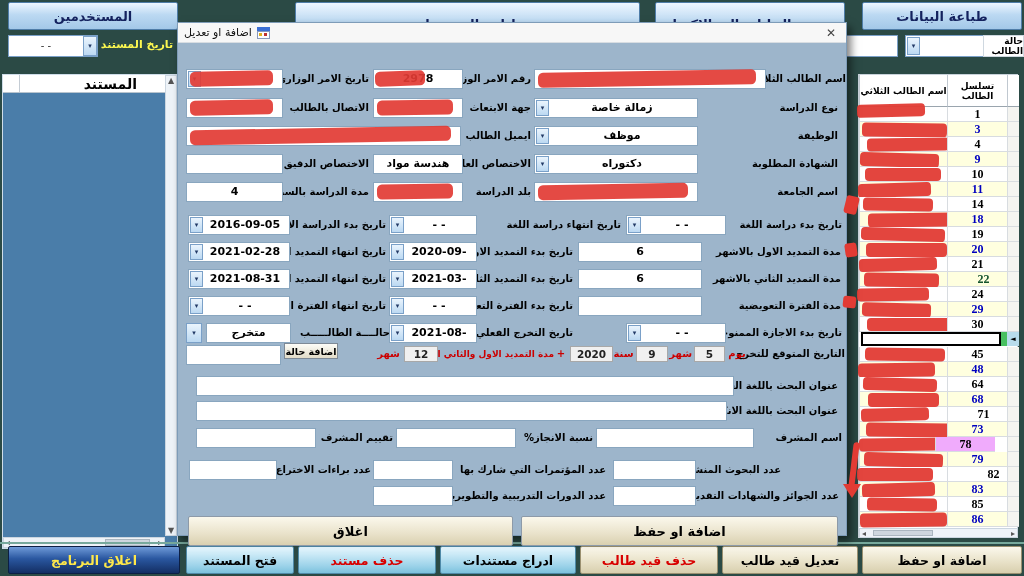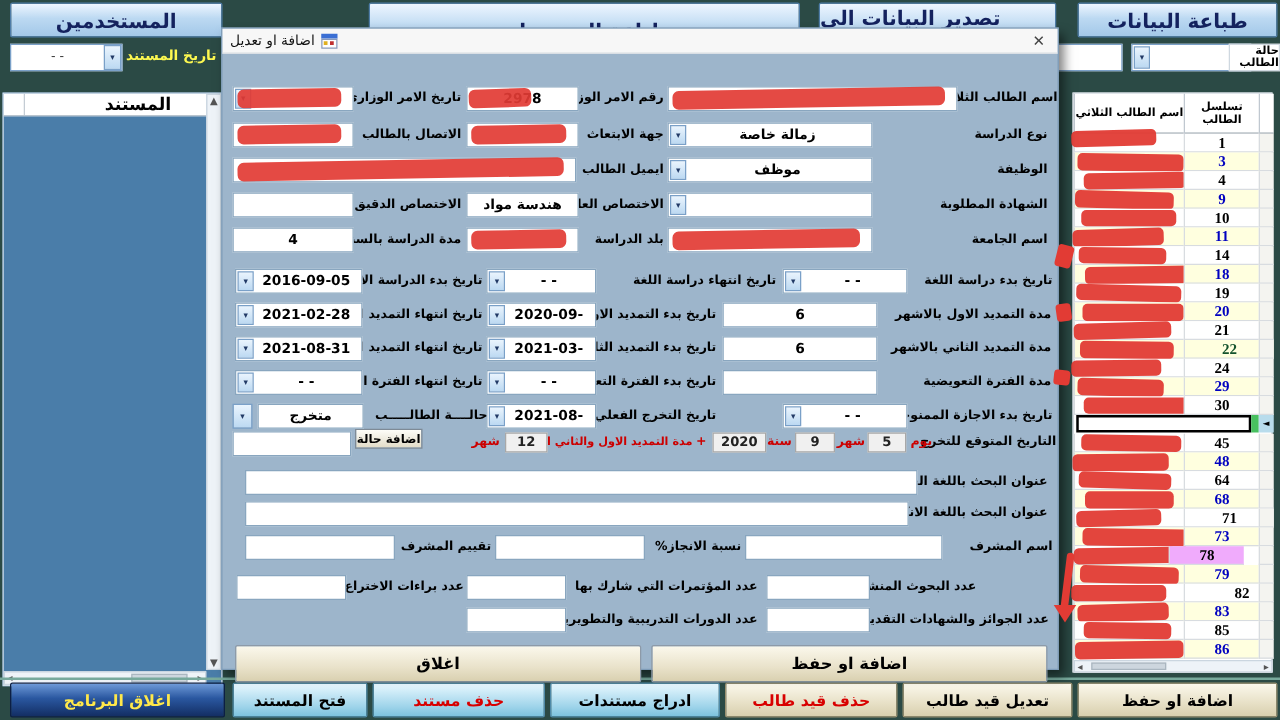--- a/index.html
+++ b/index.html
@@ -3,21 +3,21 @@
 <meta charset="utf-8">
 <style>
   * { margin:0; padding:0; box-sizing:border-box; }
   html,body { width:1024px; height:576px; overflow:hidden; }
   body { position:relative; background:#2b4a45; font-family:"DejaVu Sans", sans-serif; }
   .abs { position:absolute; }
 
   
   .tbtn { position:absolute; border:1px solid #4f7da8; border-radius:2px;
           background:linear-gradient(#eef6ff,#bcd9f2 45%,#a3c8e8);
-          color:#14225e; font-weight:bold; font-size:16px;
+          color:#14225e; font-weight:bold; font-size:13px;
           display:flex; align-items:center; justify-content:center; cursor:pointer; z-index:3; }
   .bbtn { position:absolute; top:546px; height:28px; border-radius:2px;
           display:flex; align-items:center; justify-content:center;
           font-weight:bold; font-size:12.5px; color:#000; cursor:pointer; z-index:5; }
   .bbtn.beige { background:linear-gradient(#fbf8ec,#e7e0c6 60%,#d8cfae); border:1px solid #9a9070; }
   .bbtn.blue  { background:linear-gradient(#e8f8ff,#9fd4ea 70%,#7cc2de); border:1px solid #4f8aa8; }
   .bbtn.dark  { background:linear-gradient(#6e9ad8,#2a57a0 45%,#132e63); border:1px solid #0c1f44;
                 color:#ffe84a; }
   .bbtn.danger { color:#d80000; }
   .bottom-line { position:absolute; left:0; top:542px; width:1024px; height:2px; background:#77a99c; z-index:4; }
@@ -397,20 +397,21 @@
       <div class="cb" style="left: 356px; top: 83px; width: 164px;">
         <span class="carrow">▾</span>
         <span class="cval">موظف</span>
       </div>
       <div class="dlbl" style="left: 288px; top: 83px; width: 65px;">ايميل الطالب</div>
       <div class="tb" style="left: 8px; top: 83px; width: 275px;"></div>
       <div class="scrib" style="left: 12px; top: 85px; width: 261px; height: 15px; transform: rotate(-1deg);"></div>
       <div class="dlbl" style="left: 525px; top: 111px; width: 135px;">الشهادة المطلوبة</div>
       <div class="cb" style="left: 356px; top: 111px; width: 164px;">
         <span class="carrow">▾</span>
+        <span class="cval">دكتوراه</span>
       </div>
       <div class="dlbl" style="left: 288px; top: 111px; width: 65px;">الاختصاص العام</div>
       <div class="tb" style="left: 195px; top: 111px; width: 90px;">هندسة مواد</div>
       <div class="dlbl" style="left: 108px; top: 111px; width: 83px;">الاختصاص الدقيق</div>
       <div class="tb" style="left: 8px; top: 111px; width: 97px;"></div>
       <div class="dlbl" style="left: 525px; top: 139px; width: 135px;">اسم الجامعة</div>
       <div class="tb" style="left: 356px; top: 139px; width: 164px;"></div>
       <div class="scrib" style="left: 360px; top: 141px; width: 150px; height: 15px; transform: rotate(-1deg);"></div>
       <div class="dlbl" style="left: 288px; top: 139px; width: 65px;">بلد الدراسة</div>
       <div class="tb" style="left: 195px; top: 139px; width: 90px;"></div>

